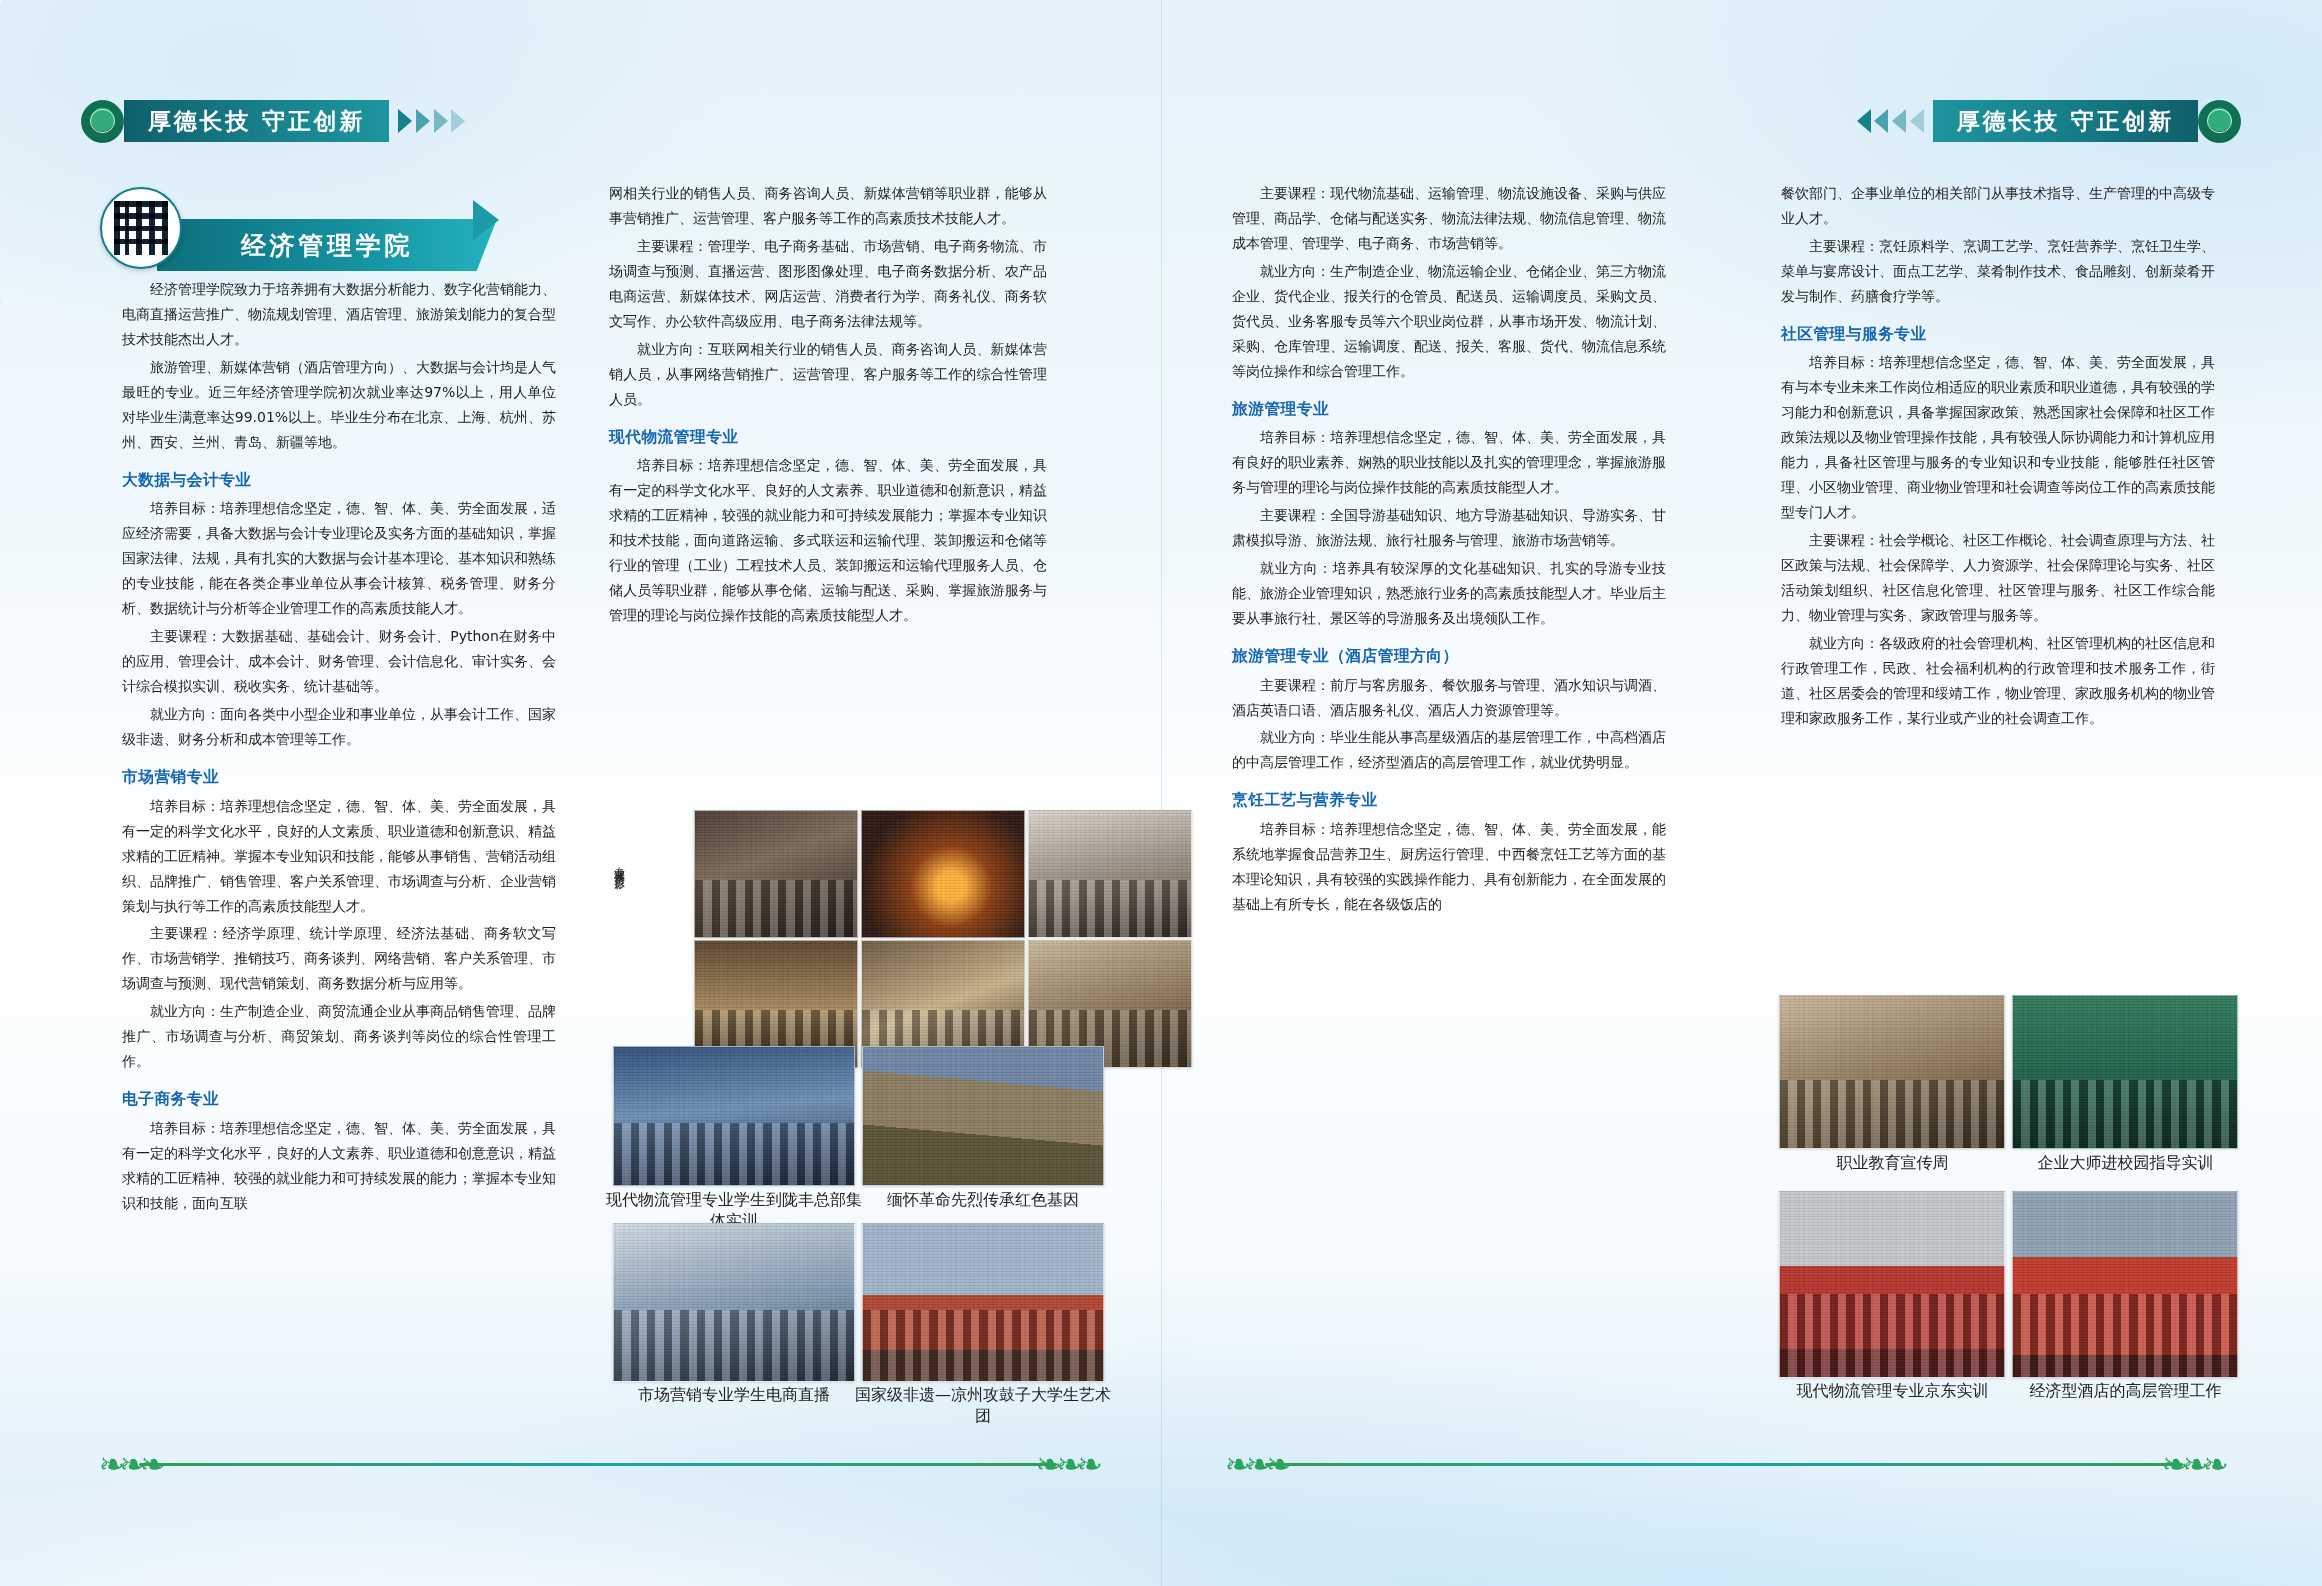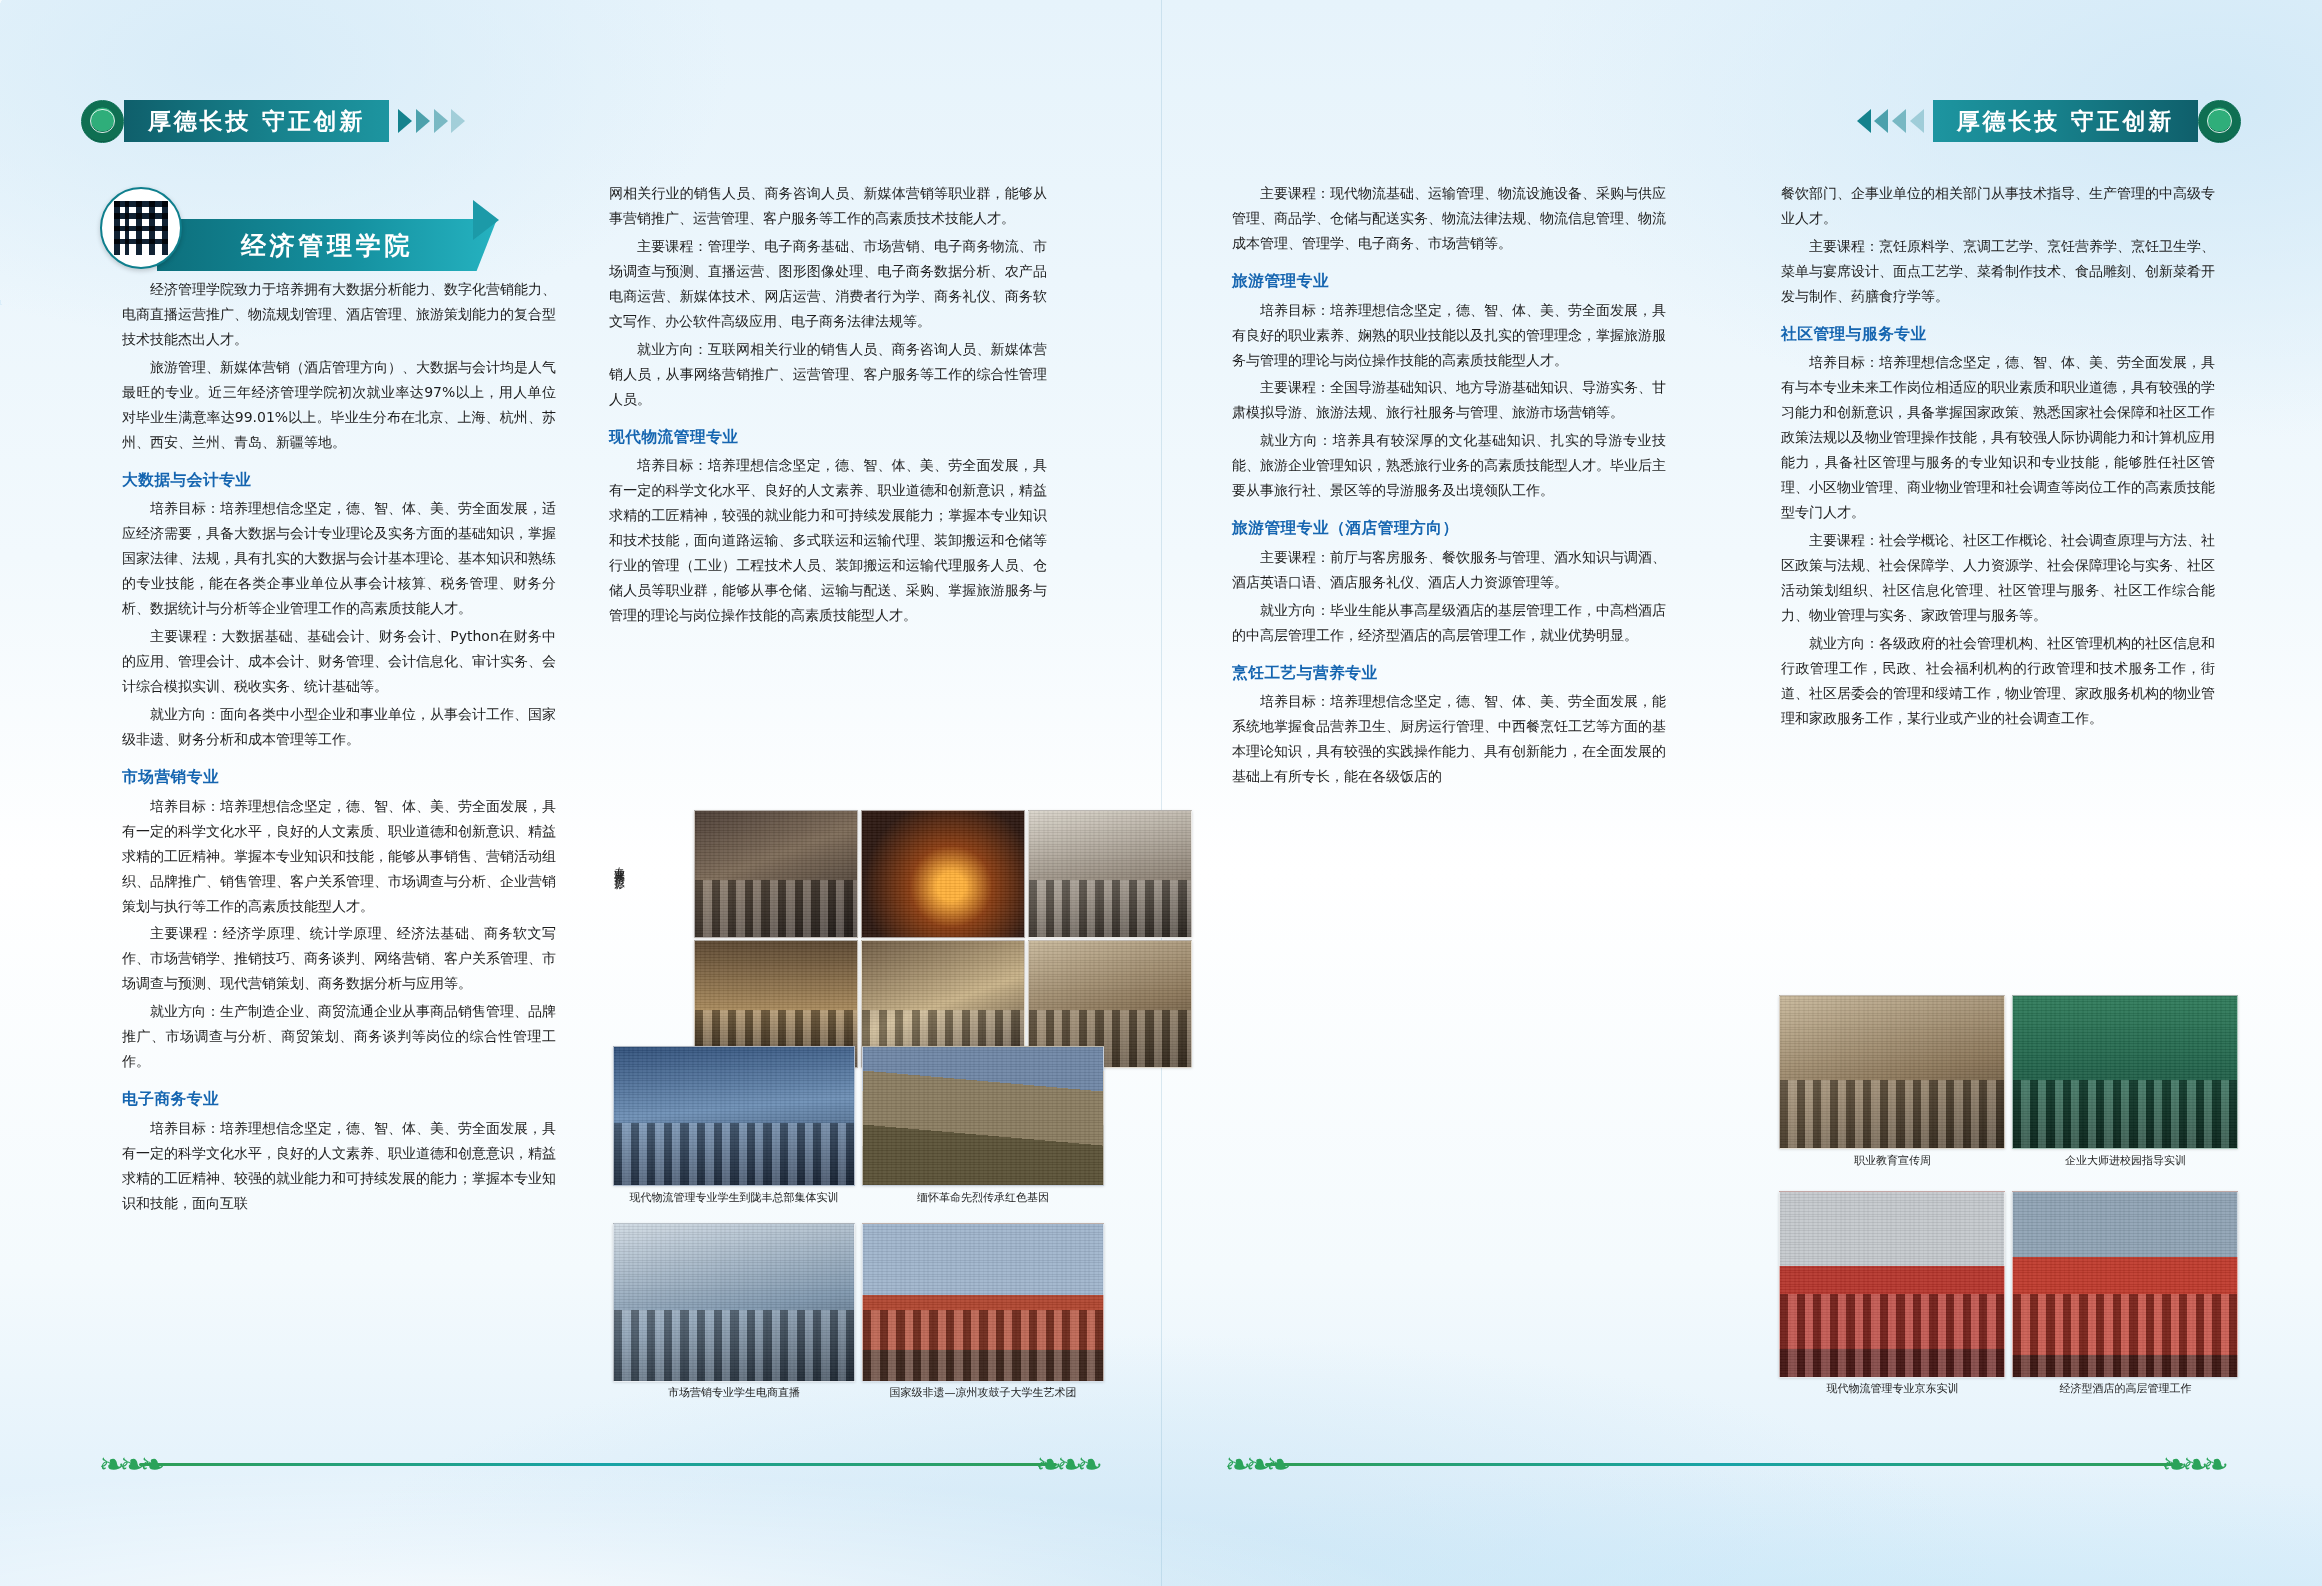--- a/index.html
+++ b/index.html
@@ -106,21 +106,21 @@
     font-size:15.7px;color:#1565b0;font-weight:bold;margin:12px 0 4.6px 0;text-indent:0;
     letter-spacing:0.5px;
   }
 
   
   .photo{
     position:absolute;background:#cfd8dd;overflow:hidden;border:0.9px solid rgba(255,255,255,.6);
     box-shadow:0 0.9px 2.8px rgba(0,0,0,.18);
   }
   .cap{
-    position:absolute;font-size:11px;color:#222;text-align:center;
+    position:absolute;font-size:16px;color:#222;text-align:center;
   }
   .vcap{
     position:absolute;font-size:10.6px;color:#222;
     writing-mode:vertical-rl;letter-spacing:1.8px;
   }
 
   
   .p-kitchen{background:linear-gradient(160deg,#4a3c34,#7c6a57 40%,#2f2723);}
   .p-fire{background:radial-gradient(circle at 55% 60%,#ffb13b 0 12%,#8a3c10 35%,#2b1710 75%);}
   .p-chef{background:linear-gradient(170deg,#d8d3c9,#8b8073 60%,#3c342c);}
@@ -216,20 +216,21 @@
     <p class="noind">网相关行业的销售人员、商务咨询人员、新媒体营销等职业群，能够从事营销推广、运营管理、客户服务等工作的高素质技术技能人才。</p>
     <p>主要课程：管理学、电子商务基础、市场营销、电子商务物流、市场调查与预测、直播运营、图形图像处理、电子商务数据分析、农产品电商运营、新媒体技术、网店运营、消费者行为学、商务礼仪、商务软文写作、办公软件高级应用、电子商务法律法规等。</p>
     <p>就业方向：互联网相关行业的销售人员、商务咨询人员、新媒体营销人员，从事网络营销推广、运营管理、客户服务等工作的综合性管理人员。</p>
 
     <h3 class="major">现代物流管理专业</h3>
     <p>培养目标：培养理想信念坚定，德、智、体、美、劳全面发展，具有一定的科学文化水平、良好的人文素养、职业道德和创新意识，精益求精的工匠精神，较强的就业能力和可持续发展能力；掌握本专业知识和技术技能，面向道路运输、多式联运和运输代理、装卸搬运和仓储等行业的管理（工业）工程技术人员、装卸搬运和运输代理服务人员、仓储人员等职业群，能够从事仓储、运输与配送、采购、掌握旅游服务与管理的理论与岗位操作技能的高素质技能型人才。</p>
   </div>
 
   <div class="col" style="left:1232px;top:181px;width:434px">
     <p>主要课程：现代物流基础、运输管理、物流设施设备、采购与供应管理、商品学、仓储与配送实务、物流法律法规、物流信息管理、物流成本管理、管理学、电子商务、市场营销等。</p>
+    <p>就业方向：生产制造企业、物流运输企业、仓储企业、第三方物流企业、货代企业、报关行的仓管员、配送员、运输调度员、采购文员、货代员、业务客服专员等六个职业岗位群，从事市场开发、物流计划、采购、仓库管理、运输调度、配送、报关、客服、货代、物流信息系统等岗位操作和综合管理工作。</p>
 
     <h3 class="major">旅游管理专业</h3>
     <p>培养目标：培养理想信念坚定，德、智、体、美、劳全面发展，具有良好的职业素养、娴熟的职业技能以及扎实的管理理念，掌握旅游服务与管理的理论与岗位操作技能的高素质技能型人才。</p>
     <p>主要课程：全国导游基础知识、地方导游基础知识、导游实务、甘肃模拟导游、旅游法规、旅行社服务与管理、旅游市场营销等。</p>
     <p>就业方向：培养具有较深厚的文化基础知识、扎实的导游专业技能、旅游企业管理知识，熟悉旅行业务的高素质技能型人才。毕业后主要从事旅行社、景区等的导游服务及出境领队工作。</p>
 
     <h3 class="major">旅游管理专业（酒店管理方向）</h3>
     <p>主要课程：前厅与客房服务、餐饮服务与管理、酒水知识与调酒、酒店英语口语、酒店服务礼仪、酒店人力资源管理等。</p>
     <p>就业方向：毕业生能从事高星级酒店的基层管理工作，中高档酒店的中高层管理工作，经济型酒店的高层管理工作，就业优势明显。</p>
 

